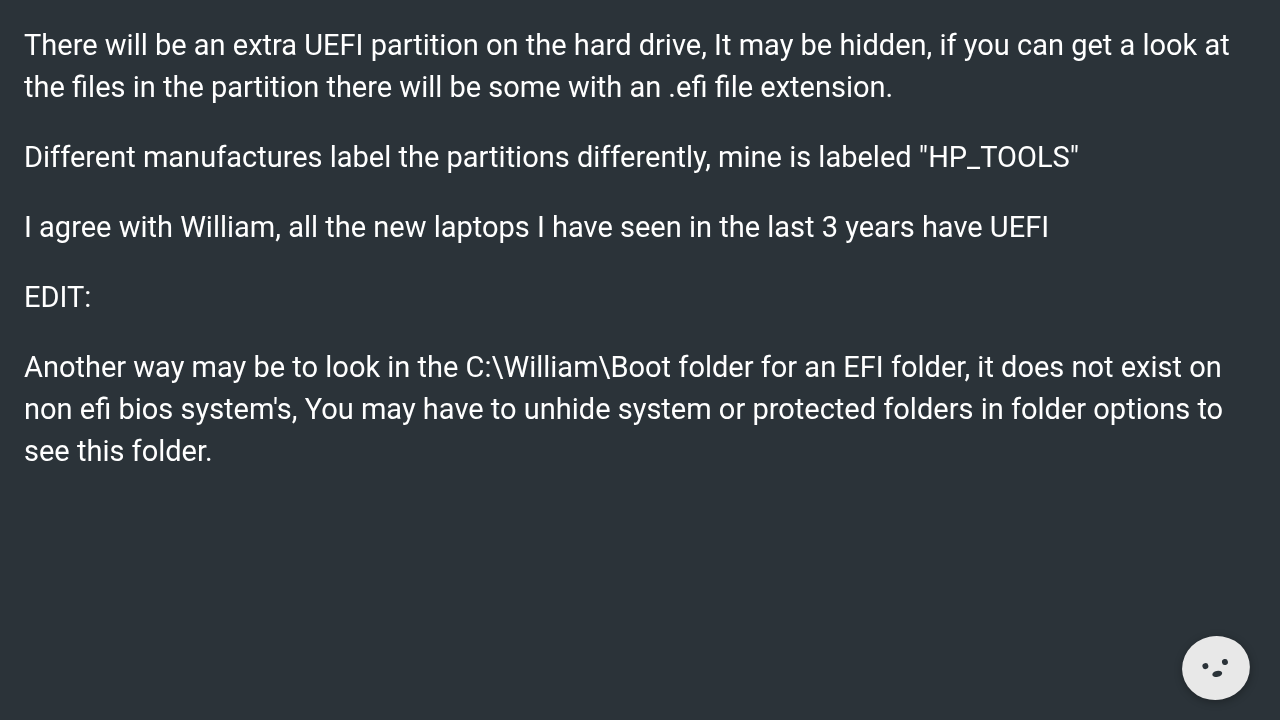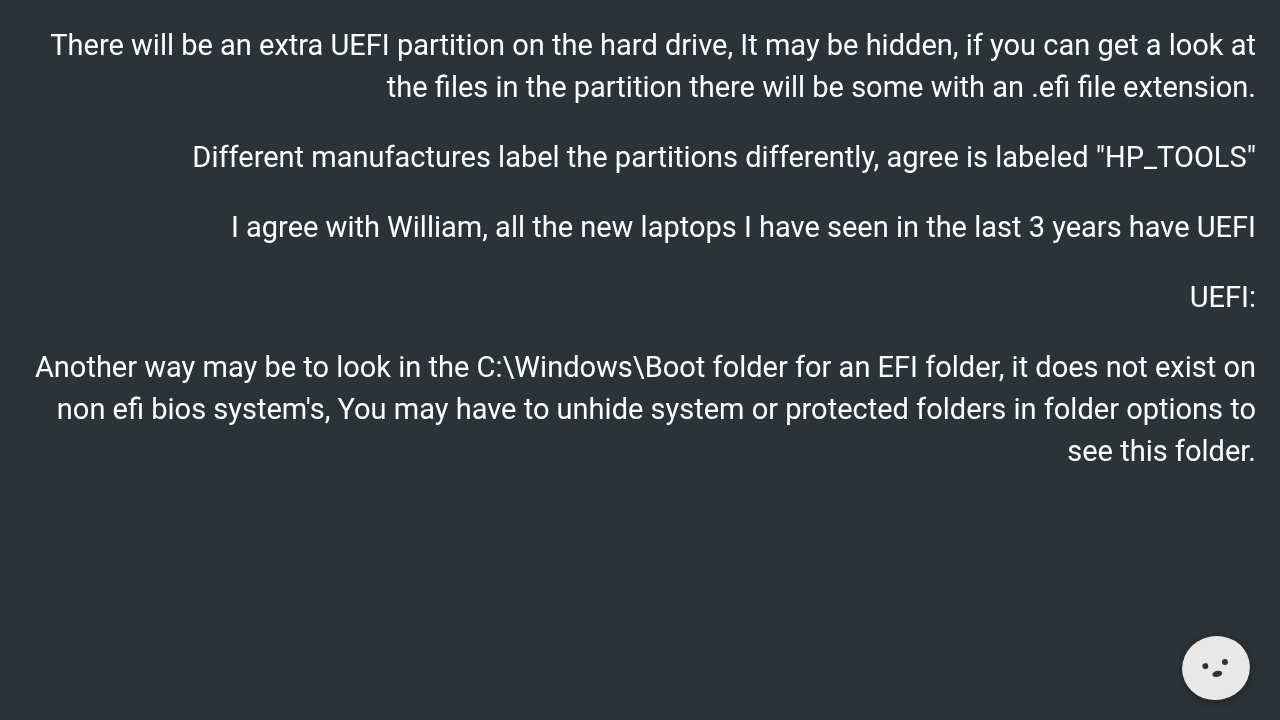--- a/index.html
+++ b/index.html
@@ -20,21 +20,20 @@
     .content {
       display: flex;
       flex-direction: column;
       gap: 28px;
     }
     .paragraph {
       font-size: 29px;
       line-height: 1.45;
       font-weight: 400;
       color: #ffffff;
-      text-align: right;
     }
     .avatar-button {
       position: absolute;
       bottom: 20px;
       right: 30px;
       width: 68px;
       height: 64px;
       border-radius: 50%;
       background: #e8e8e8;
       display: flex;
@@ -67,24 +66,24 @@
       border-radius: 50%;
       bottom: 1px;
       left: 10px;
     }
   </style>
 </head>
 <body>
 
 <div class="content">
   <p class="paragraph">There will be an extra UEFI partition on the hard drive, It may be hidden, if you can get a look at the files in the partition there will be some with an .efi file extension.</p>
-  <p class="paragraph">Different manufactures label the partitions differently, agree is labeled "HP_TOOLS"</p>
+  <p class="paragraph">Different manufactures label the partitions differently, mine is labeled "HP_TOOLS"</p>
   <p class="paragraph">I agree with William, all the new laptops I have seen in the last 3 years have UEFI</p>
-  <p class="paragraph">UEFI:</p>
-  <p class="paragraph">Another way may be to look in the C:\Windows\Boot folder for an EFI folder, it does not exist on non efi bios system's, You may have to unhide system or protected folders in folder options to see this folder.</p>
+  <p class="paragraph">EDIT:</p>
+  <p class="paragraph">Another way may be to look in the C:\William\Boot folder for an EFI folder, it does not exist on non efi bios system's, You may have to unhide system or protected folders in folder options to see this folder.</p>
 </div>
 
 <div class="avatar-button">
   <div class="avatar-face">
     <div class="eye left"></div>
     <div class="eye right"></div>
     <div class="mouth"></div>
   </div>
 </div>
 

